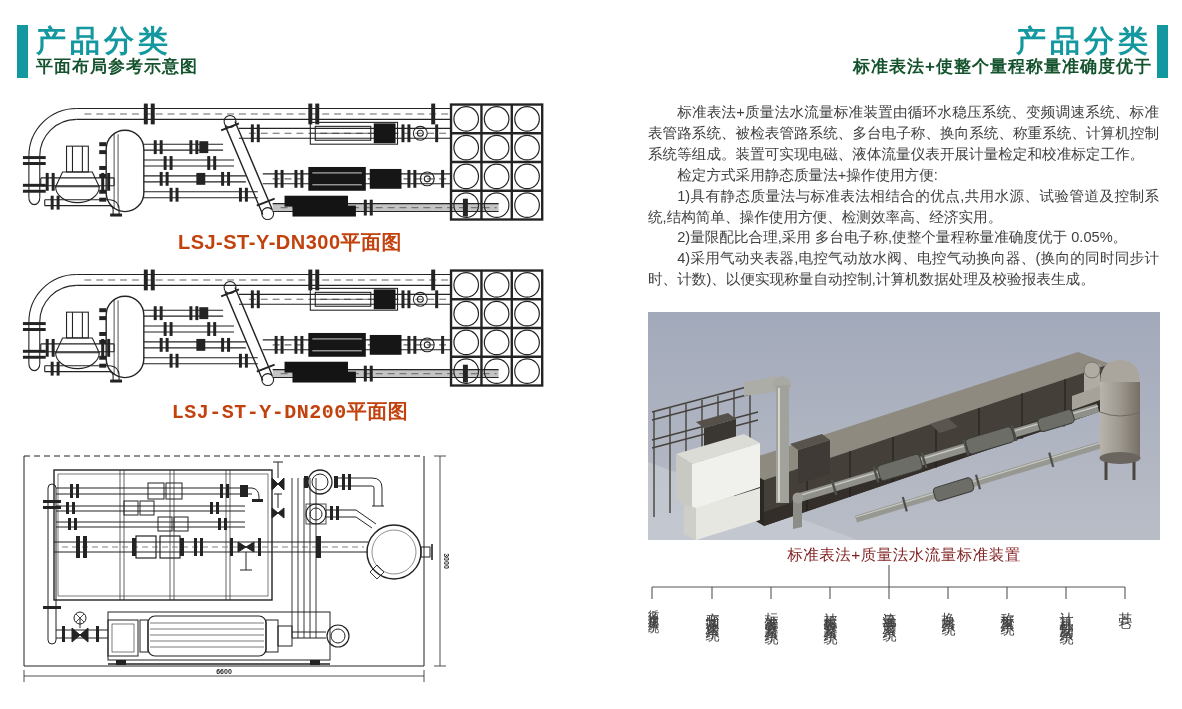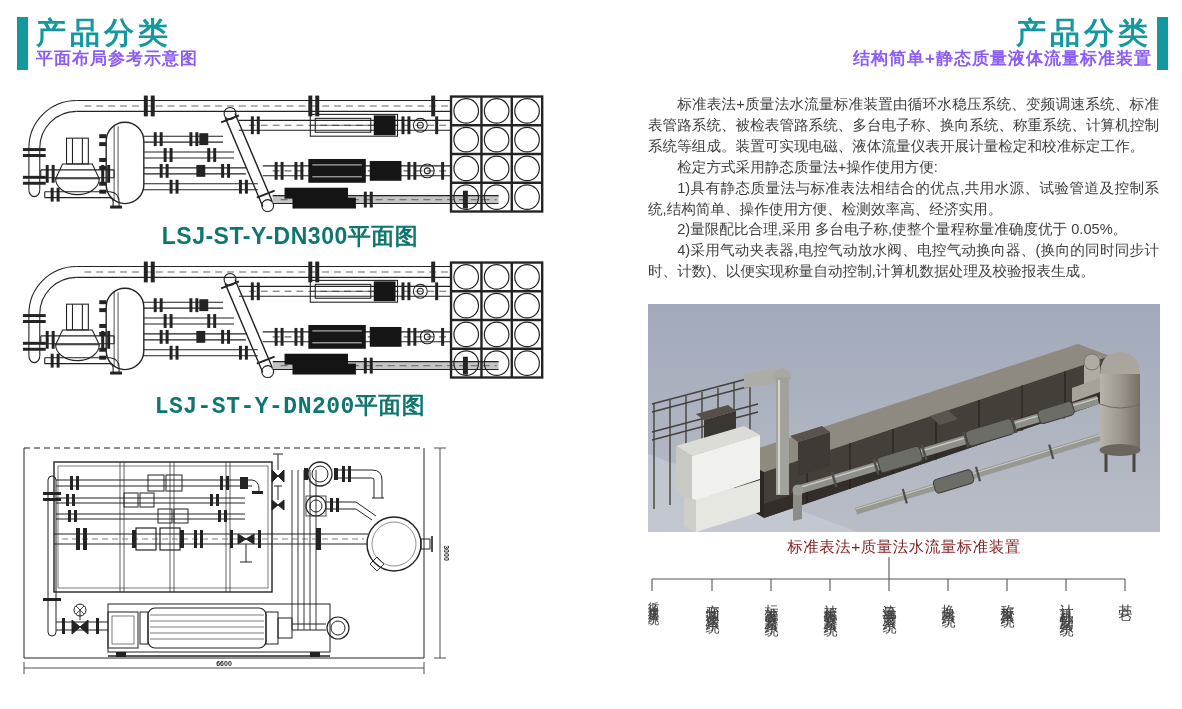--- a/index.html
+++ b/index.html
@@ -1,26 +1,26 @@
 <!DOCTYPE html>
 <html><head>
 <meta charset="utf-8">
 <style>
   html,body{margin:0;padding:0;}
   body{width:1182px;height:709px;background:#ffffff;font-family:"Liberation Sans","DejaVu Sans",sans-serif;overflow:hidden;}
-  .page{position:absolute;left:0;top:8px;width:1182px;height:544px;background:#fff;}
+  .page{position:absolute;left:0;top:16px;width:1182px;height:544px;background:#fff;}
   .abs{position:absolute;}
   
   .hdr-bar{position:absolute;width:11px;height:53px;background:#14989f;}
   .hdr-title{font-size:30px;font-weight:bold;color:#14989f;letter-spacing:4px;line-height:32px;white-space:nowrap;}
-  .hdr-sub{font-size:17px;font-weight:bold;color:#8b5cf6;letter-spacing:1px;line-height:20px;white-space:nowrap;}
+  .hdr-sub{font-size:17px;font-weight:bold;color:#14532d;letter-spacing:1px;line-height:20px;white-space:nowrap;}
   .hdr-left{left:36px;top:9px;}
   .hdr-right{right:30px;top:9px;text-align:right;}
   
-  .diag-caption{position:absolute;width:550px;text-align:center;font-size:23px;font-weight:bold;color:#0f766e;letter-spacing:0.5px;}
+  .diag-caption{position:absolute;width:550px;text-align:center;font-size:20px;font-weight:bold;color:#c2410c;letter-spacing:0.5px;}
   
   .body-text{position:absolute;left:648px;top:86px;width:511px;color:#3f3f3f;font-size:14.6px;line-height:20.9px;text-align:justify;}
   .body-text p{margin:0;text-indent:2em;}
   .photo{position:absolute;left:648px;top:296px;width:512px;height:228px;}
   .photo-caption{position:absolute;left:648px;top:529px;width:512px;text-align:center;font-size:15.5px;color:#7f1d1d;letter-spacing:0.5px;}
   .tree-item{position:absolute;top:585px;writing-mode:vertical-rl;text-orientation:upright;color:#3f3f3f;font-size:14px;letter-spacing:3px;white-space:nowrap;transform:translateX(-50%);}
   .tree-item.small{font-size:11px;letter-spacing:2px;}
 </style>
 </head>
 <body>
@@ -29,21 +29,21 @@
 
   <div class="hdr-bar" style="left:17px;top:9px;"></div>
   <div class="abs hdr-left">
     <div class="hdr-title">产品分类</div>
     <div class="hdr-sub">平面布局参考示意图</div>
   </div>
 
   <div class="hdr-bar" style="left:1157px;top:9px;"></div>
   <div class="abs hdr-right">
     <div class="hdr-title">产品分类</div>
-    <div class="hdr-sub">结构简单+静态质量液体流量标准装置</div>
+    <div class="hdr-sub">标准表法+使整个量程称量准确度优于</div>
   </div>
 
   <svg class="abs" style="left:15px;top:84px;" width="550" height="130" viewBox="0 0 555 130">
     <g id="planA" stroke="#232323" fill="none" stroke-width="1.1">
       <path d="M62,8 H440 M62,19 H440"></path>
       <path d="M70,13.5 H438" stroke-dasharray="7,5" stroke="#666"></path>
       <path d="M62,8 A48,48 0 0 0 14,56 V98"></path>
       <path d="M62,19 A37,37 0 0 0 25,56 V98"></path>
       <path d="M14,98 A5.5,7 0 0 0 25,98"></path>
       <g fill="#232323" stroke="none">

